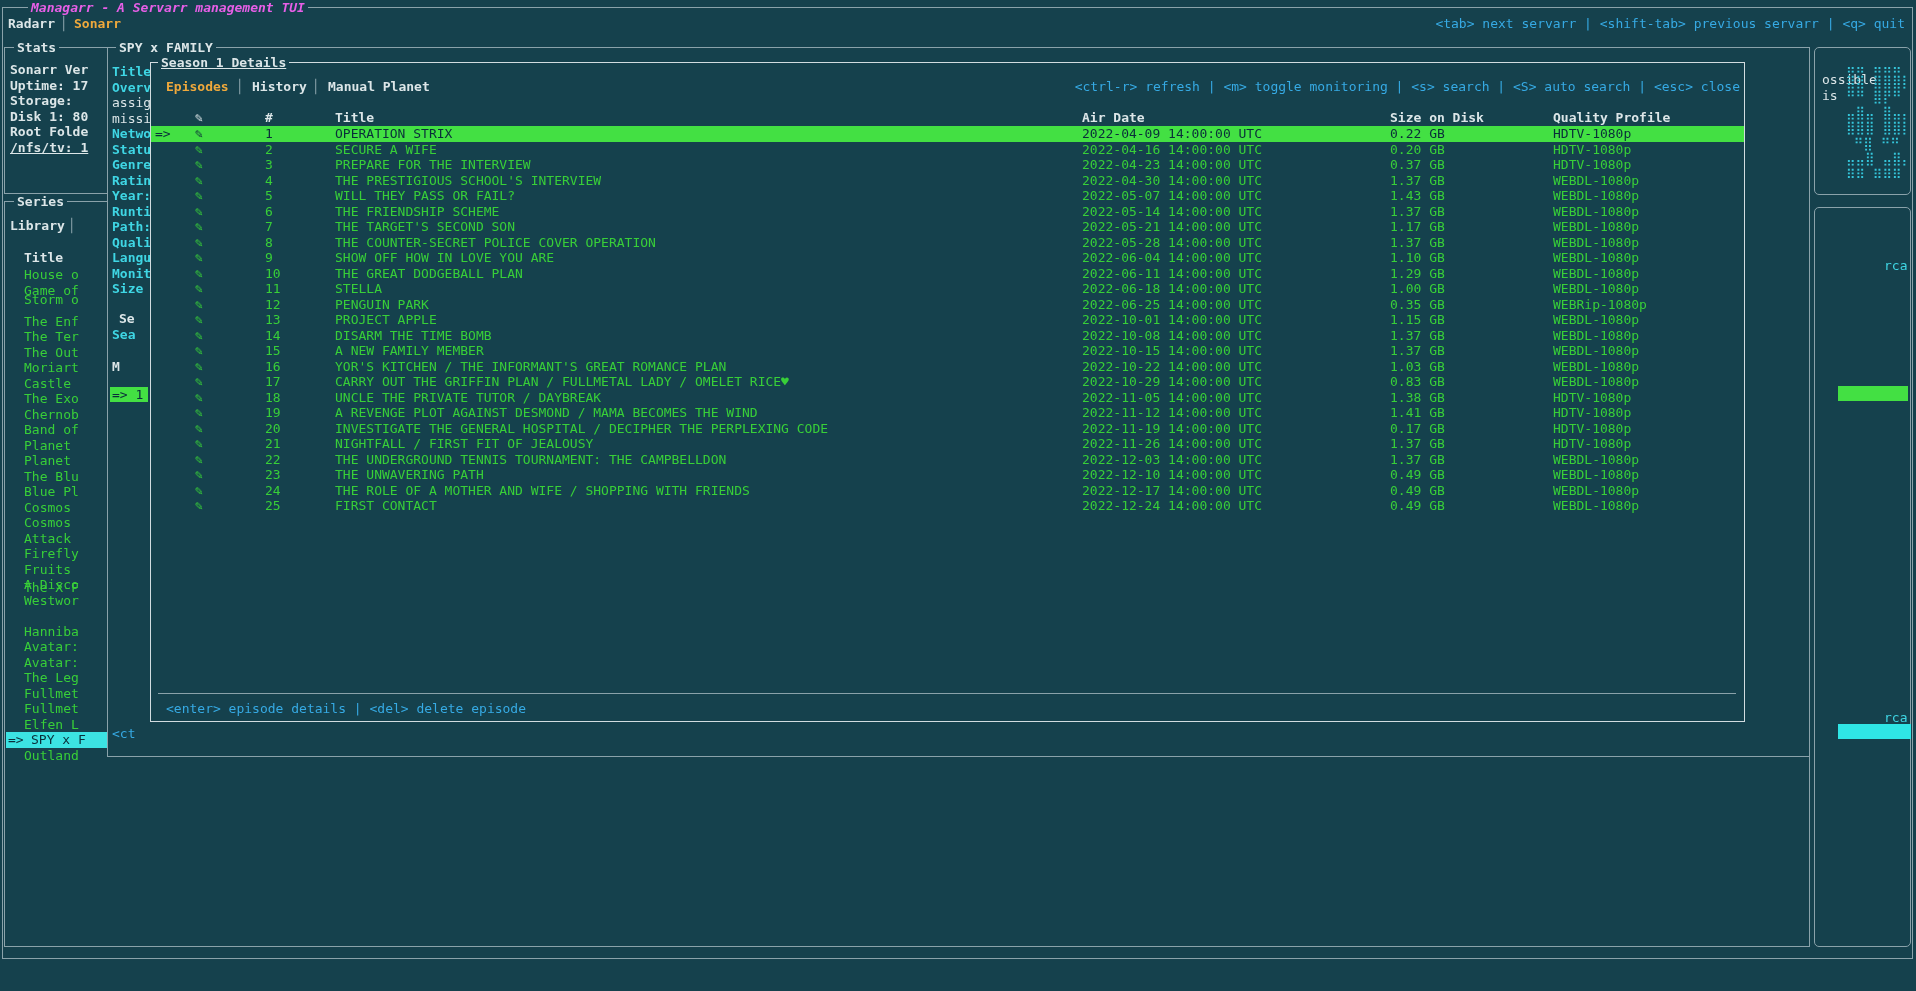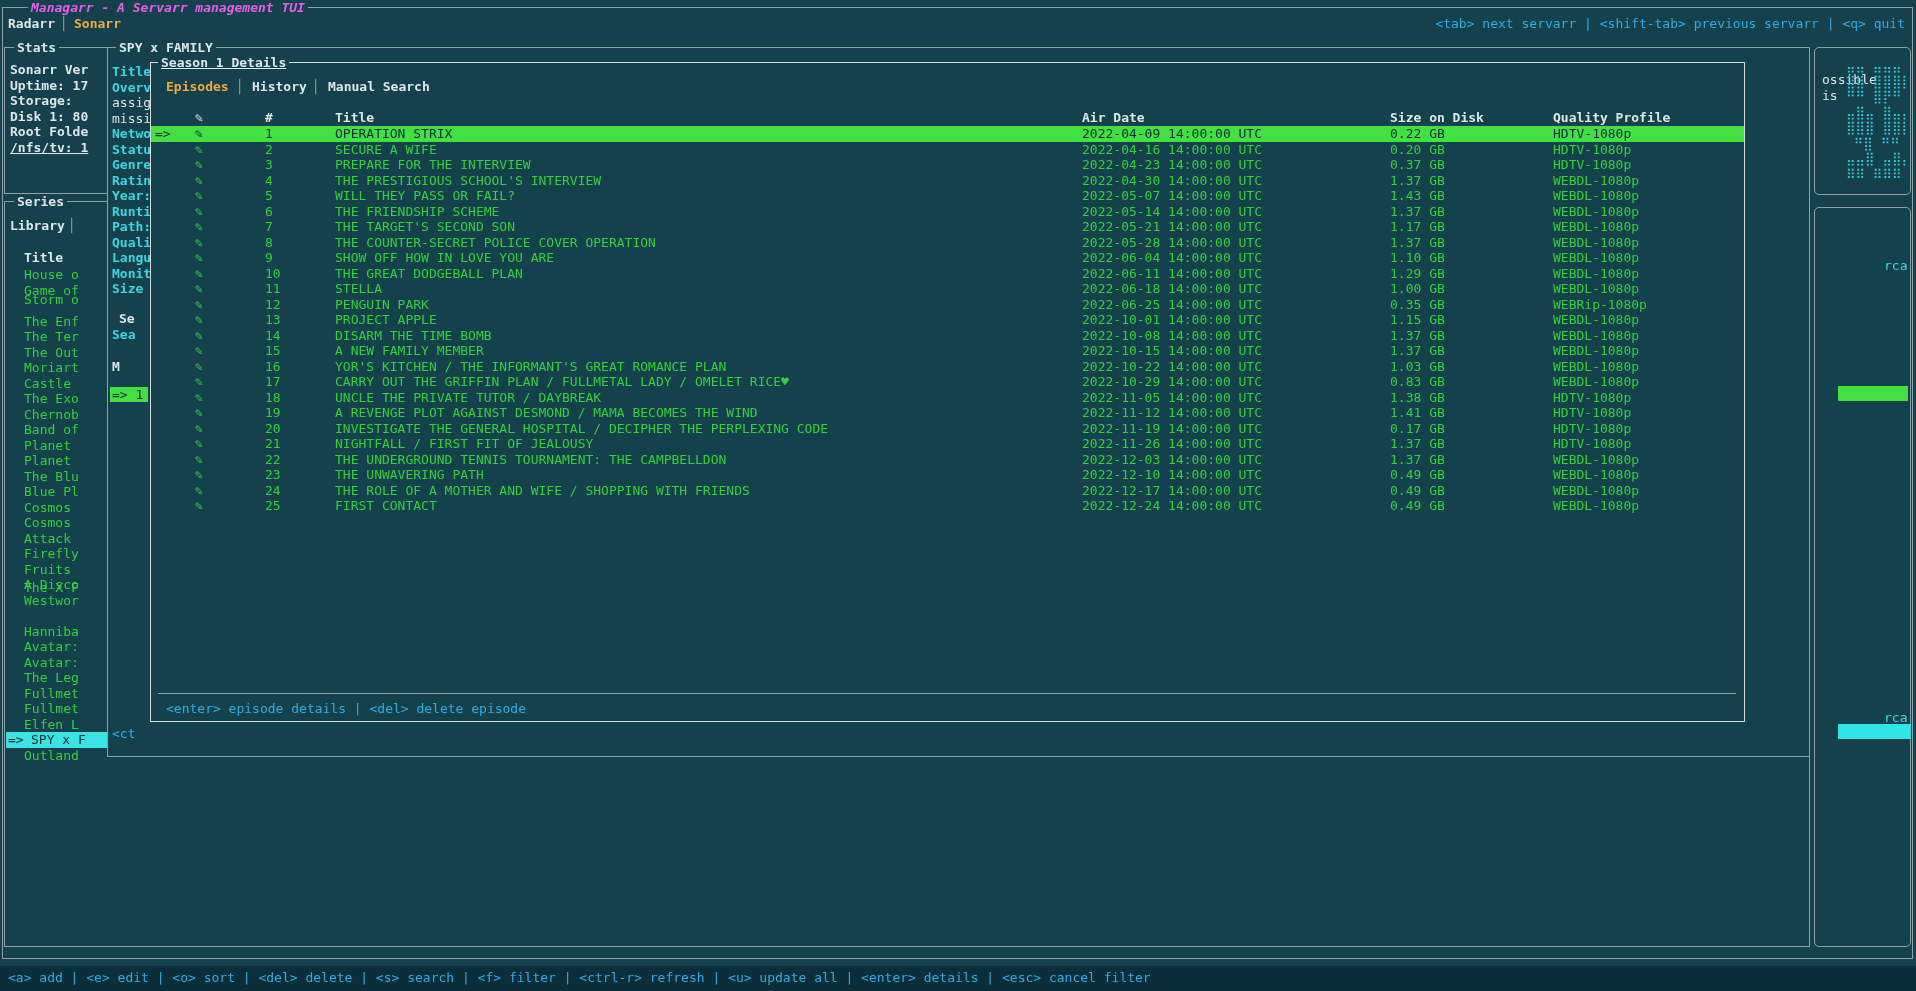--- a/index.html
+++ b/index.html
@@ -127,21 +127,22 @@
   </div>
   <span class="t bl" style="left:112px;top:726px;">&lt;ct</span>
 
   <div class="panel bright" style="left:150px;top:62px;width:1595px;height:660px;"></div>
   <span class="t w b ptitle" style="left:158px;top:55px;text-decoration:underline;">Season 1 Details</span>
 
   <span class="t or b" style="left:166px;top:79px;">Episodes</span>
   <span class="t gy" style="left:236px;top:79px;">│</span>
   <span class="t w b" style="left:252px;top:79px;">History</span>
   <span class="t gy" style="left:312px;top:79px;">│</span>
-  <span class="t w b" style="left:328px;top:79px;">Manual Search</span>
+  <span class="t w b" style="left:328px;top:79px;">Manual Planet</span>
+  <span class="t bl" style="right:176px;top:79px;">&lt;ctrl-r&gt; refresh | &lt;m&gt; toggle monitoring | &lt;s&gt; search | &lt;S&gt; auto search | &lt;esc&gt; close</span>
 
   <span class="t w b h-ico" style="top:110px;">✎</span>
   <span class="t w b h-num" style="top:110px;">#</span>
   <span class="t w b h-ti" style="top:110px;">Title</span>
   <span class="t w b h-air" style="top:110px;">Air Date</span>
   <span class="t w b h-sz" style="top:110px;">Size on Disk</span>
   <span class="t w b h-q" style="top:110px;">Quality Profile</span>
 
   <div>
       <div class="ep-row sel" style="top: 126px;">
@@ -363,17 +364,14 @@
       <span class="t" style="left: 1846px; top: 151px; color: rgb(53, 197, 218);">⣤⣤⣿ ⣤⣿⡄</span>
       <span class="t" style="left: 1846px; top: 166.5px; color: rgb(53, 197, 218);">⠿⠿ ⠿⠿⠿ </span>
     </div>
 
   <div class="panel rounded" style="left:1814px;top:207px;width:97px;height:740px;"></div>
   <span class="t cy" style="left:1884px;top:258px;">rca</span>
   <div class="bar" style="left:1838px;top:386px;width:70px;height:15px;background:#43e043;"></div>
   <span class="t cy" style="left:1884px;top:710px;">rca</span>
   <div class="bar" style="left:1838px;top:724px;width:73px;height:15px;background:#2fe5e5;"></div>
 
-  <div class="bar" style="left:0;top:966px;width:1916px;height:25px;background:#0a2e3a;">
-    <span class="t bl" style="left:8px;top:4px;">&lt;a&gt; add | &lt;e&gt; edit | &lt;o&gt; sort | &lt;del&gt; delete | &lt;s&gt; search | &lt;f&gt; filter | &lt;ctrl-r&gt; refresh | &lt;u&gt; update all | &lt;enter&gt; details | &lt;esc&gt; cancel filter</span>
-  </div>
 
 </div>
 
 </body></html>

